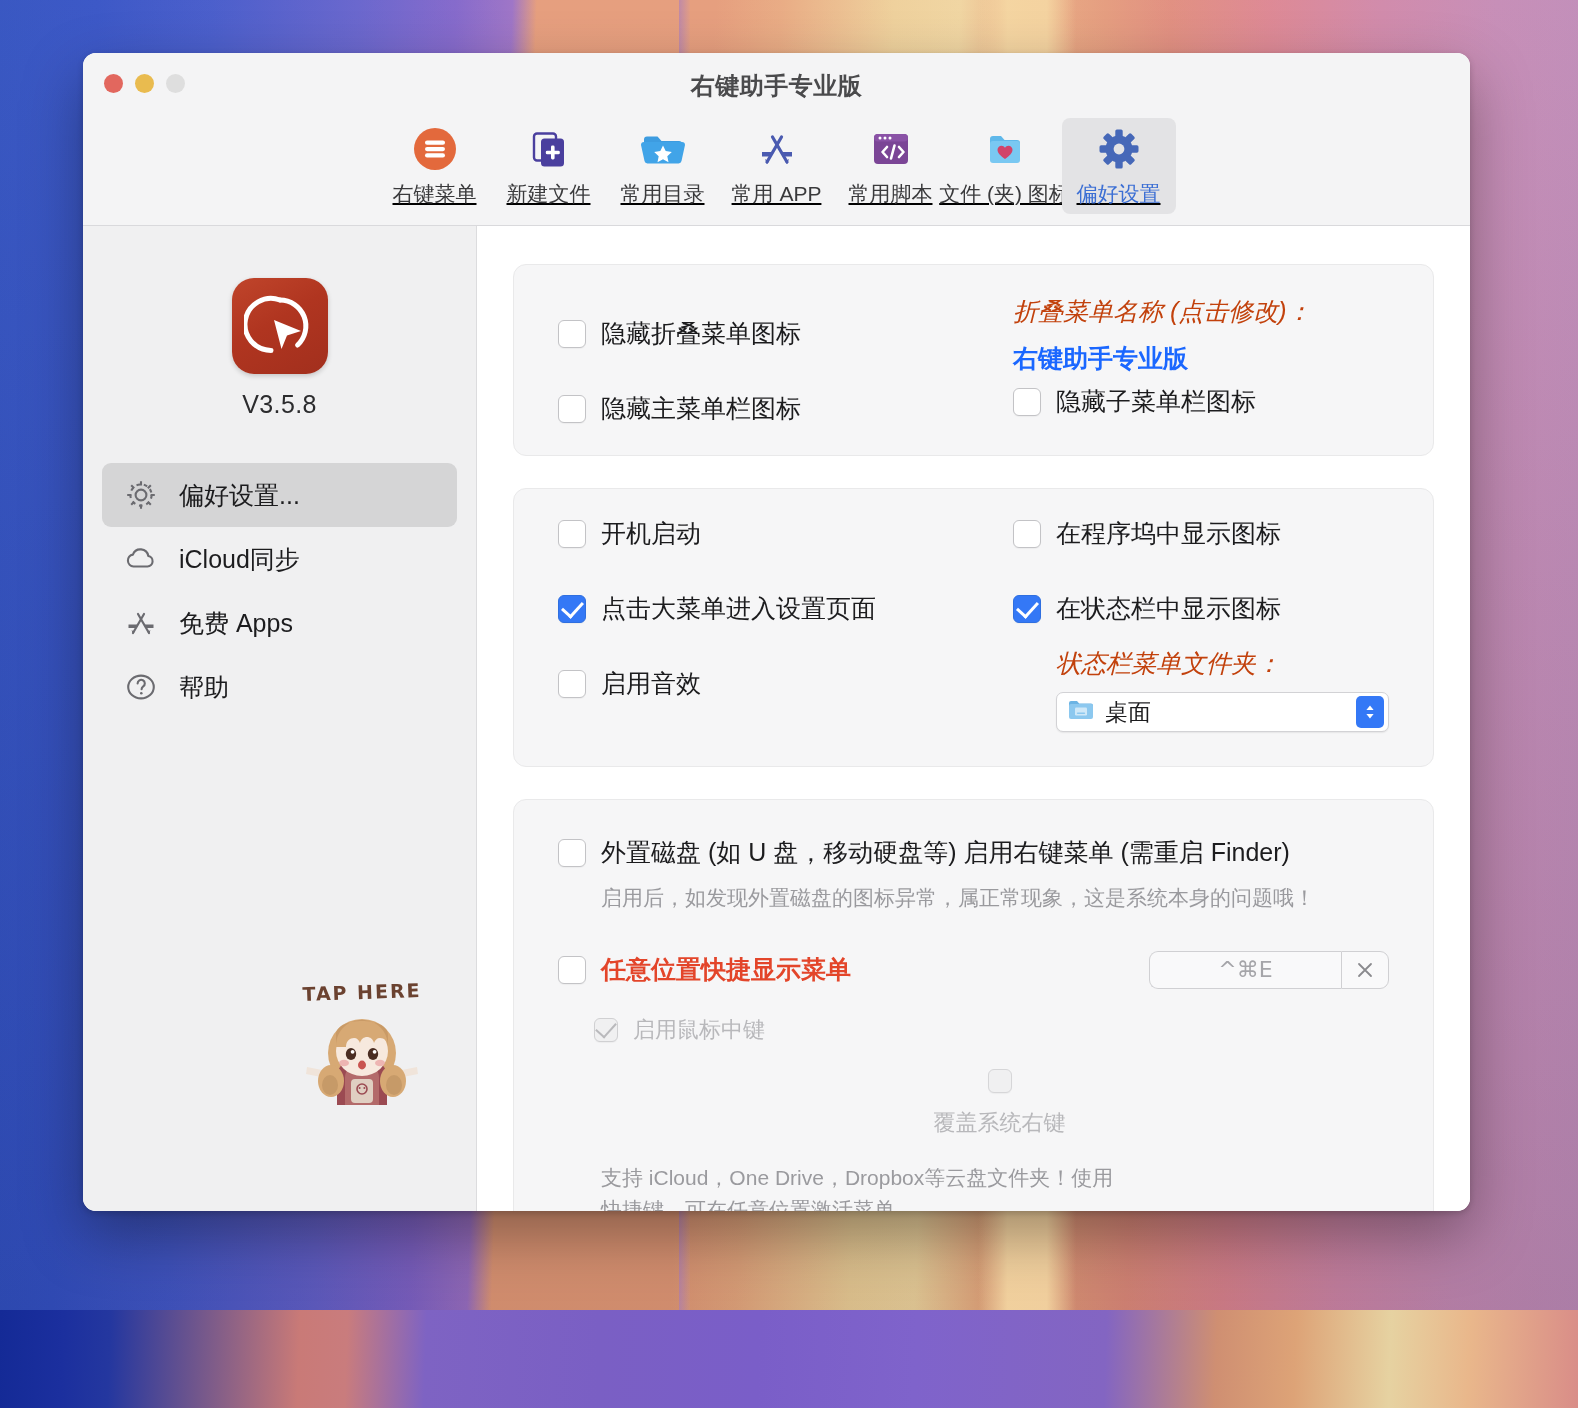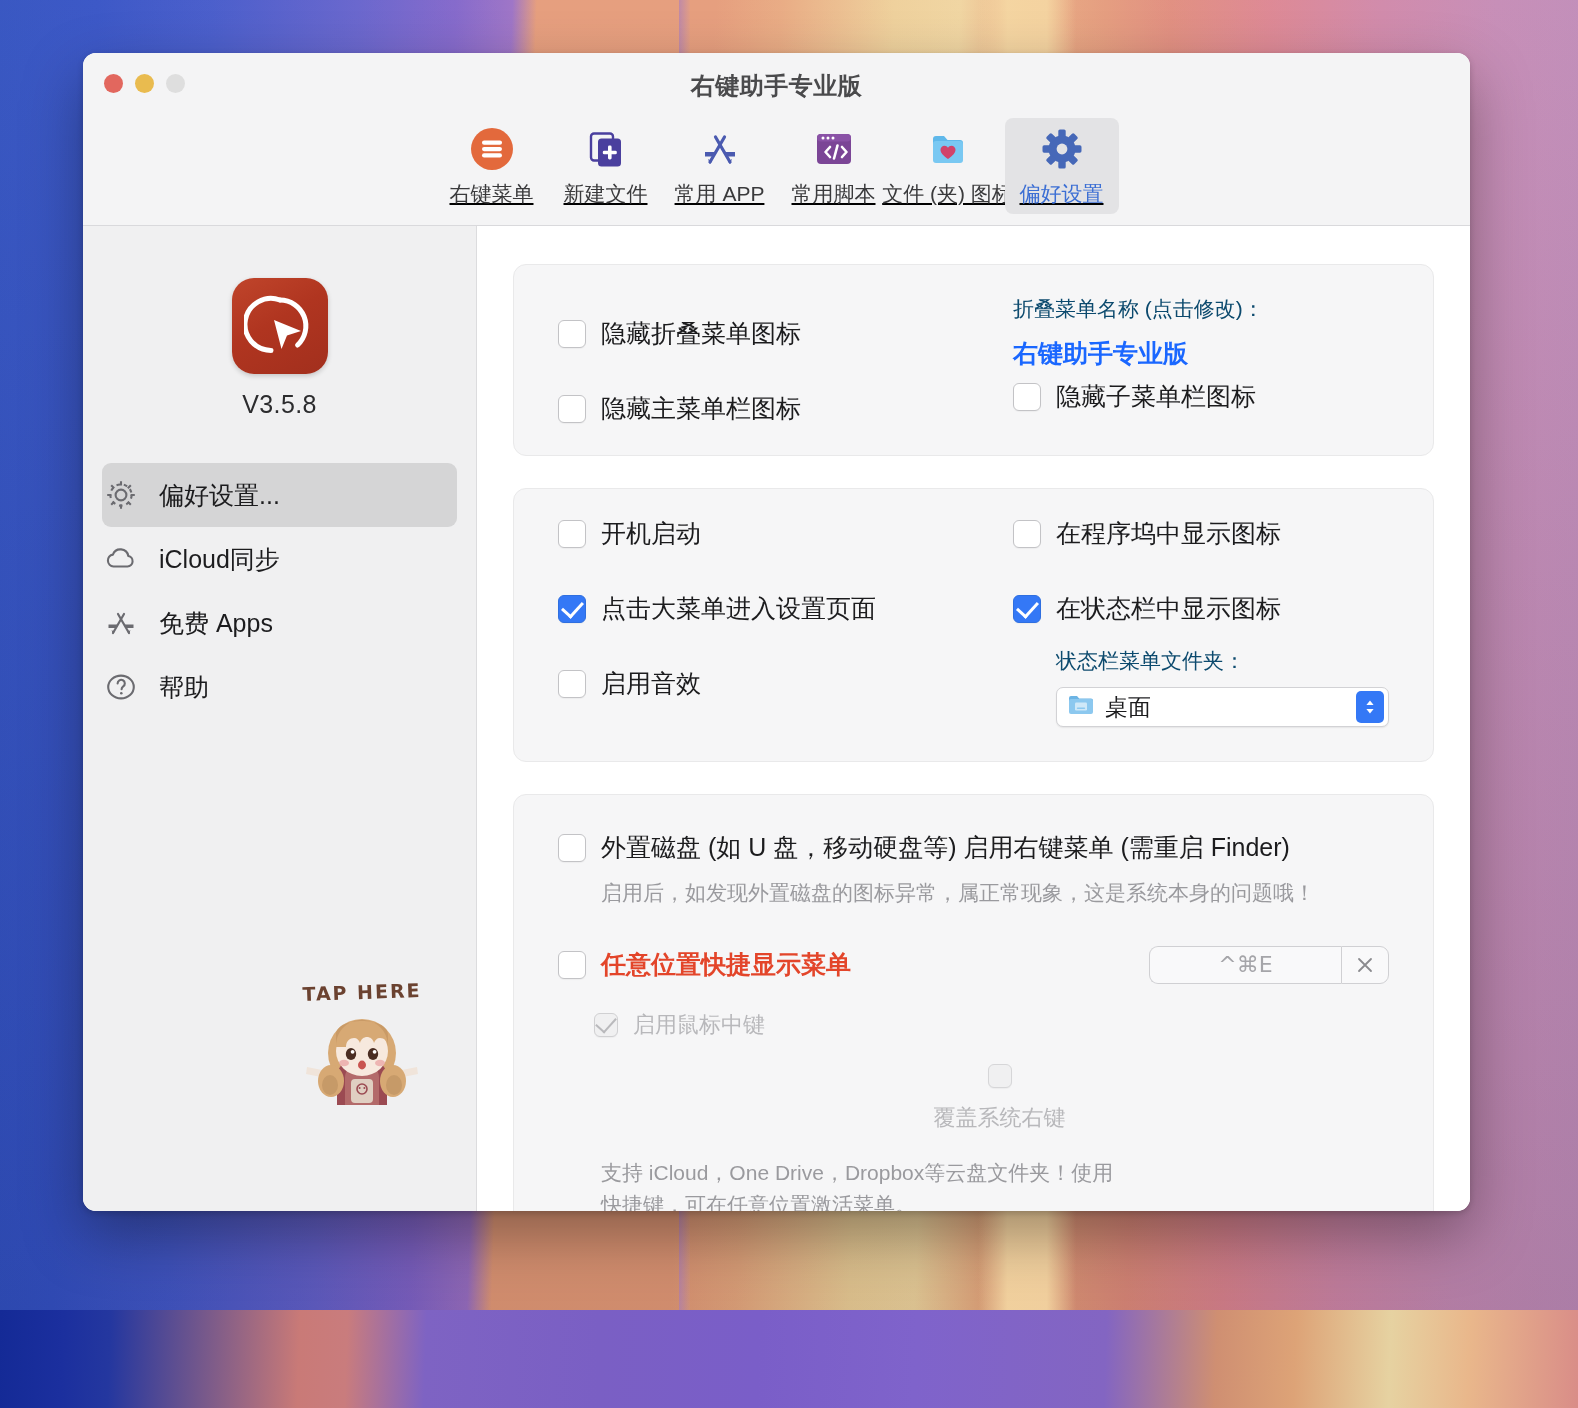--- a/index.html
+++ b/index.html
@@ -123,21 +123,21 @@
     box-shadow: 0 2px 5px rgba(0,0,0,.18);
   }
   #app-version {
     text-align: center; margin-top: 16px;
     font-size: 25px; color: #2c2c2e; letter-spacing: .4px;
   }
   #sidebar-nav { margin-top: 44px; padding: 0 19px; }
   .nav-item {
     height: 64px; border-radius: 9px;
     display: flex; align-items: center; gap: 19px;
-    cursor: default;
+    padding-left: 20px; cursor: default;
   }
   .nav-item.selected { background: #d5d5d6; }
   .nav-icon { width: 38px; display:flex; align-items:center; justify-content:center; }
   .nav-label { font-size: 25px; color: #1c1c1e; }
 
   
   #sticker {
     position: absolute; left: 196px; bottom: 98px;
     width: 166px; height: 132px;
   }
@@ -187,21 +187,21 @@
     border: solid #fff; border-width: 0 3.2px 3.2px 0;
     transform: translateY(-2px) rotate(42deg);
   }
   .cb.disabled { background: #f0f0f1; border-color: #d6d6d8; }
   .cb.disabled.checked { background: #f0f0f1; border-color: #d0d0d2; }
   .cb.disabled.checked::after { border-color: #b9b9bc; border-width: 0 2.6px 2.6px 0; }
   .cb-label { font-size: 25px; color: #1c1c1e; }
   .cb-label.dim { color: #b8b8bb; font-size: 22px; }
   .cb-label.red { color: #e3452a; font-weight: 700; }
 
-  .cap { font-size: 21px; color: #0c4a6e; }
+  .cap { font-size: 25px; color: #c2410c; font-style: italic; }
   .link-blue { font-size: 25px; color: #1a67ff; font-weight: 700; cursor: default; }
   .hint { font-size: 21px; color: #9a9a9e; line-height: 1.55; }
 
   
   .select {
     width: 333px; height: 40px;
     background: #fff; border: 1px solid #d2d2d5;
     border-radius: 7px;
     display: flex; align-items: center; gap: 11px;
     padding: 0 4px 0 11px;
@@ -293,20 +293,30 @@
         <svg width="44" height="44" viewBox="0 0 44 44">
           <rect x="7" y="6.5" width="22" height="27" rx="3" fill="none" stroke="#4a3f9e" stroke-width="2.4"></rect>
           <rect x="14" y="11.5" width="23" height="28" rx="3.5" fill="#4a3f9e"></rect>
           <rect x="24" y="18.5" width="3.6" height="14" rx="1.4" fill="#fff"></rect>
           <rect x="18.8" y="23.7" width="14" height="3.6" rx="1.4" fill="#fff"></rect>
         </svg>
       </div>
       <div class="tb-label">新建文件</div>
     </div>
 
+    <div class="tb-item">
+      <div class="tb-icon">
+        <svg width="46" height="44" viewBox="0 0 46 44">
+          <path d="M4 12.5a3 3 0 013-3h10.5l4 4.5H39a3 3 0 013 3v2H4z" fill="#3d9ce0"></path>
+          <path d="M4 15h38a3 3 0 013 3l-3.5 16a3 3 0 01-3 2.4H7.5a3 3 0 01-3-2.4L1 18a3 3 0 013-3z" fill="#41a4e8"></path>
+          <path d="M23 18.5l2.7 5.6 6.1.8-4.5 4.3 1.2 6.1-5.5-3-5.5 3 1.2-6.1-4.5-4.3 6.1-.8z" fill="#fff"></path>
+        </svg>
+      </div>
+      <div class="tb-label">常用目录</div>
+    </div>
 
     <div class="tb-item">
       <div class="tb-icon">
         <svg width="46" height="44" viewBox="0 0 46 44">
           <g stroke="#4a5ab0" stroke-width="3.2" fill="none" stroke-linecap="round">
             <path d="M13 35 L27.5 10"></path>
             <path d="M33 35 L18.5 10"></path>
           </g>
           <path d="M8 25 L20 25 L17 29.5 L8 29.5 Z" fill="#4a5ab0"></path>
           <path d="M38 25 L26 25 L29 29.5 L38 29.5 Z" fill="#4a5ab0"></path>

